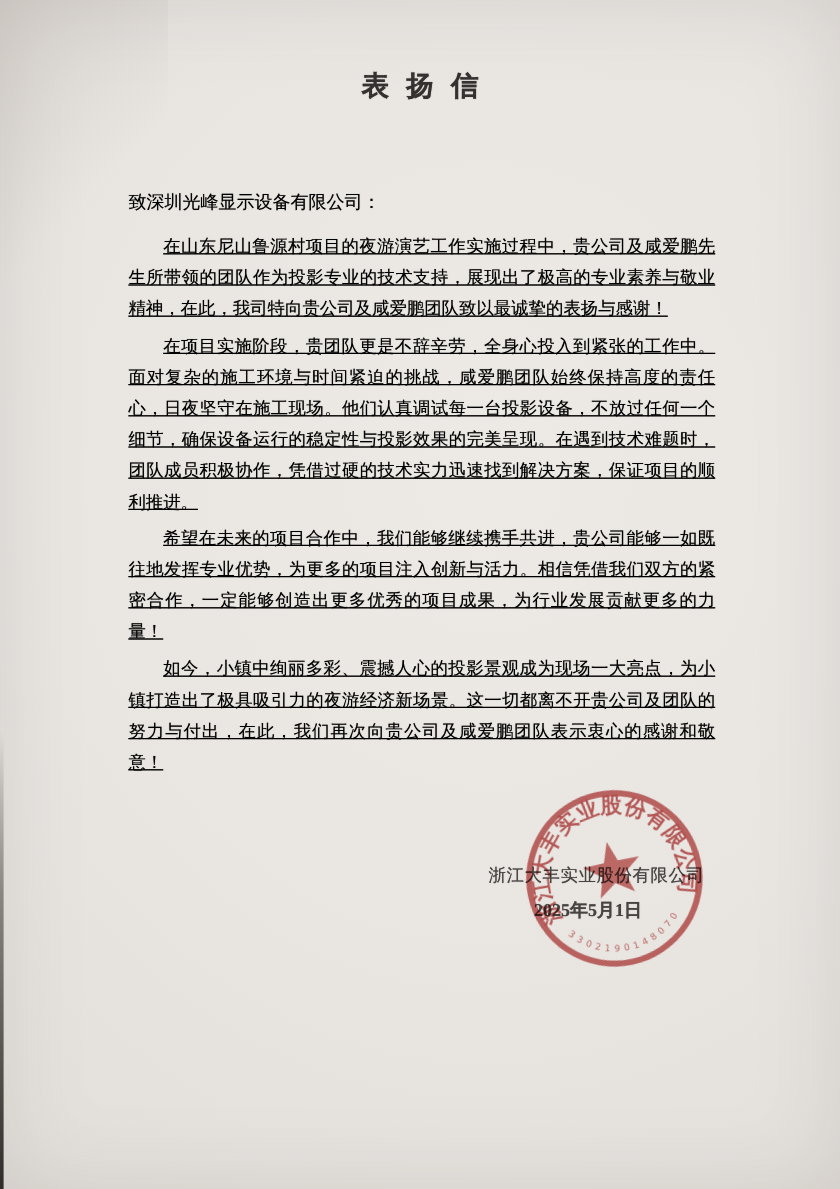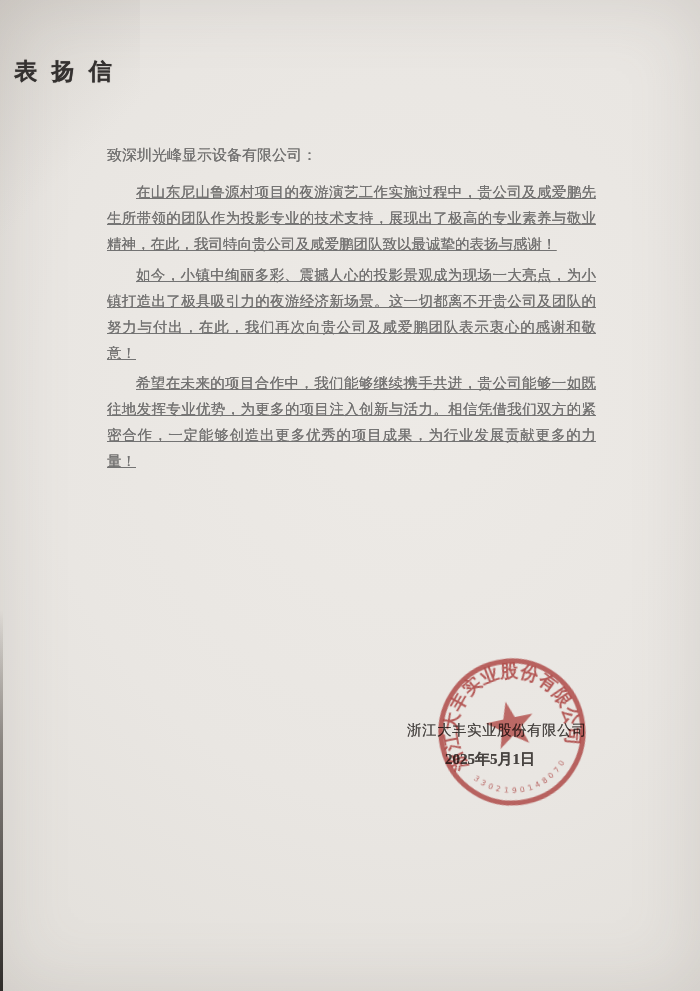--- a/index.html
+++ b/index.html
@@ -23,29 +23,30 @@
       rgba(40,35,30,0) 0%, rgba(38,33,28,0.45) 35%, rgba(18,15,13,0.85) 100%);
   }
   .corner-shade {
     position: absolute; left: 0; top: 0; width: 140px; height: 260px;
     background: linear-gradient(135deg, rgba(150,143,135,0.20) 0%, rgba(150,143,135,0) 60%);
     pointer-events: none;
   }
 
   .title {
     position: absolute; top: 56px; left: 0; width: 700px;
+    text-align: center;
     font-size: 23px; font-weight: bold;
     letter-spacing: 0.62em; text-indent: 0.62em;
     color: #343130;
     text-shadow: 0 0 0.7px rgba(52,49,48,0.8);
   }
 
   .body-text {
-    position: absolute; left: 107px; top: 143px; width: 489px;
-    color: #737373;
+    position: absolute; left: 107px; top: 157px; width: 489px;
+    color: #000000;
     font-size: 14.5px;
     text-shadow: 0 0 0.6px rgba(71,67,64,0.75);
   }
   .salutation {
     margin: 0 0 12px 0;
     font-size: 15px; line-height: 24px;
   }
   .para {
     margin: 0 0 4.5px 0;
     line-height: 26px;
@@ -84,22 +85,23 @@
 
 <div class="vignette"></div>
 <div class="corner-shade"></div>
 <div class="scan-edge"></div>
 
 <div class="title">表扬信</div>
 
 <div class="body-text">
   <p class="salutation">致深圳光峰显示设备有限公司：</p>
   <p class="para">在山东尼山鲁源村项目的夜游演艺工作实施过程中，贵公司及咸爱鹏先生所带领的团队作为投影专业的技术支持，展现出了极高的专业素养与敬业精神，在此，我司特向贵公司及咸爱鹏团队致以最诚挚的表扬与感谢！</p>
+  <p class="para">在项目实施阶段，贵团队更是不辞辛劳，全身心投入到紧张的工作中。面对复杂的施工环境与时间紧迫的挑战，咸爱鹏团队始终保持高度的责任心，日夜坚守在施工现场。他们认真调试每一台投影设备，不放过任何一个细节，确保设备运行的稳定性与投影效果的完美呈现。在遇到技术难题时，团队成员积极协作，凭借过硬的技术实力迅速找到解决方案，保证项目的顺利推进。</p>
+  <p class="para">希望在未来的项目合作中，我们能够继续携手共进，贵公司能够一如既往地发挥专业优势，为更多的项目注入创新与活力。相信凭借我们双方的紧密合作，一定能够创造出更多优秀的项目成果，为行业发展贡献更多的力量！</p>
   <p class="para">如今，小镇中绚丽多彩、震撼人心的投影景观成为现场一大亮点，为小镇打造出了极具吸引力的夜游经济新场景。这一切都离不开贵公司及团队的努力与付出，在此，我们再次向贵公司及咸爱鹏团队表示衷心的感谢和敬意！</p>
-  <p class="para">希望在未来的项目合作中，我们能够继续携手共进，贵公司能够一如既往地发挥专业优势，为更多的项目注入创新与活力。相信凭借我们双方的紧密合作，一定能够创造出更多优秀的项目成果，为行业发展贡献更多的力量！</p>
 </div>
 
 <div class="signoff">
   <div class="company">浙江大丰实业股份有限公司</div>
   <div class="date">2025年5月1日</div>
 </div>
 
 <svg class="seal" viewBox="0 0 160 160" width="160" height="160" xmlns="http://www.w3.org/2000/svg">
   <defs>
     <path id="ringPath" d="M 30.2 103.3 A 55 55 0 1 1 129.8 103.3" fill="none"></path>

